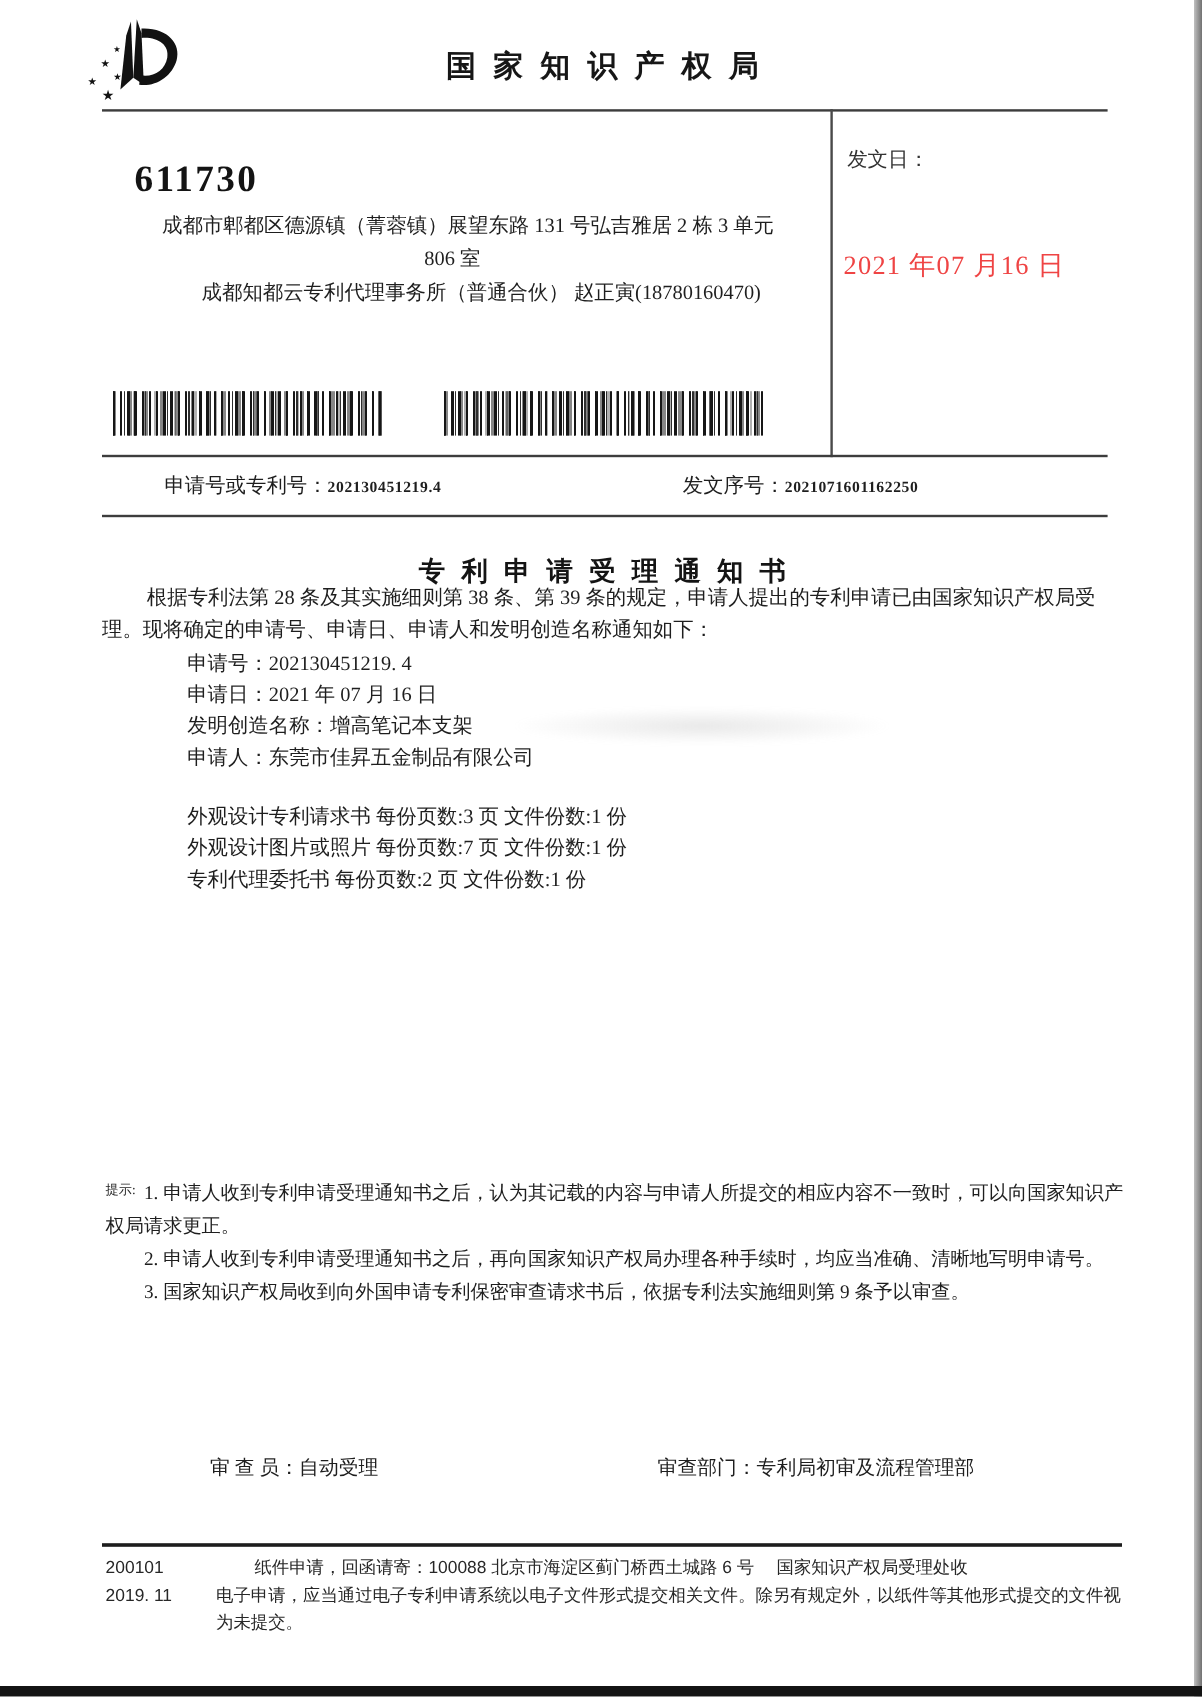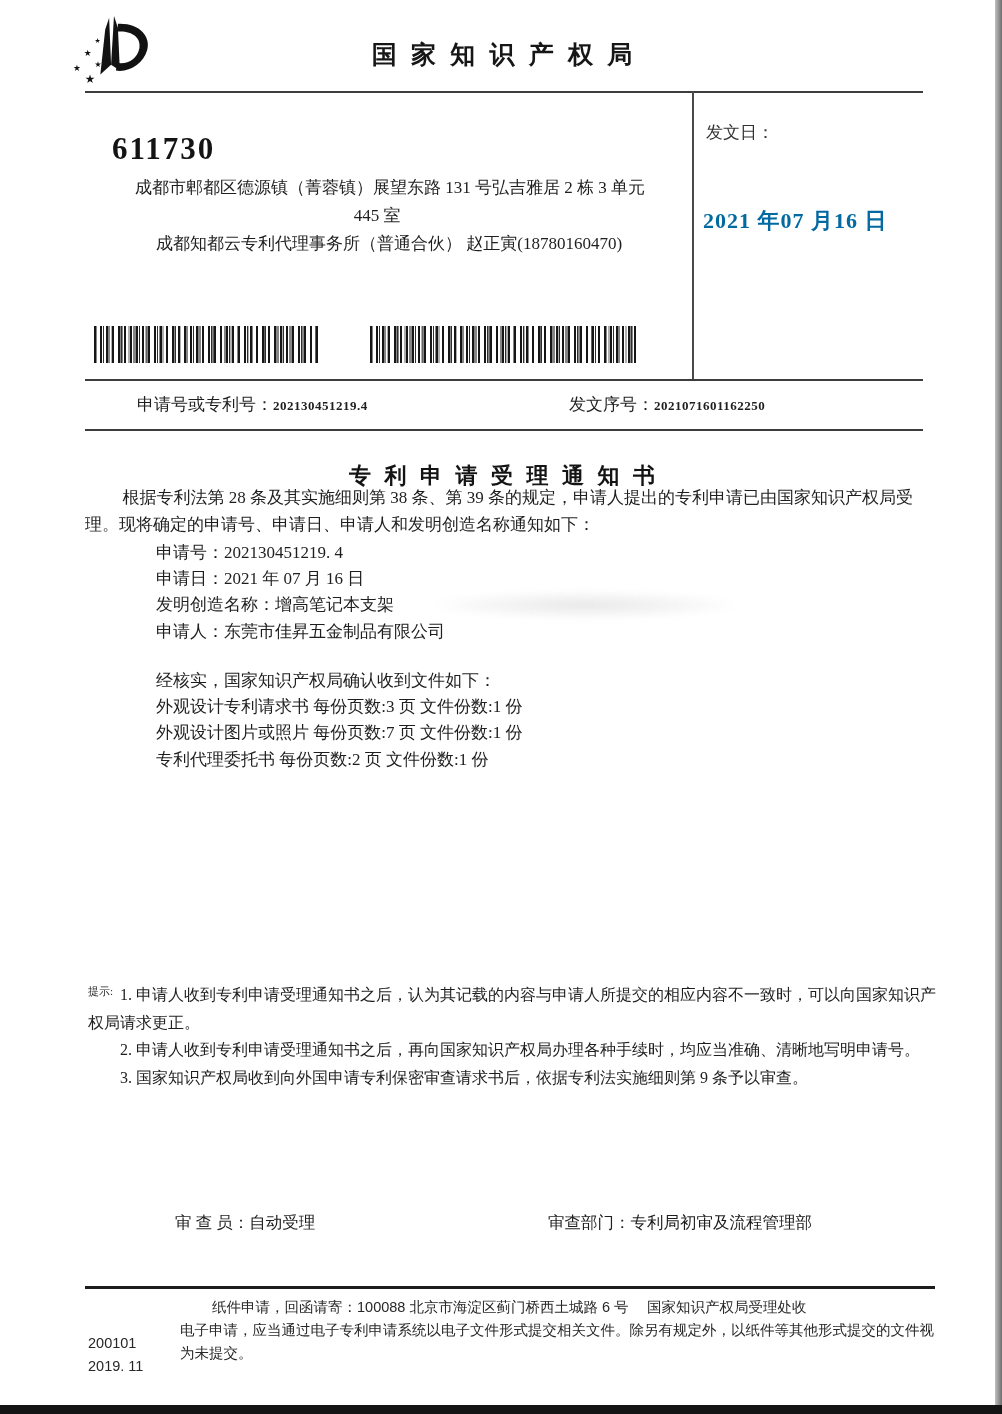--- a/index.html
+++ b/index.html
@@ -22,25 +22,25 @@
     text-align:center;
     font-size:25px; font-weight:bold; letter-spacing:4px;
     color:#161616;
   }
   .logo { left:64px; top:14px; width:100px; height:82px; }
 
   
   .postal-code { left:112px; top:131px; font-size:31px; font-weight:bold; letter-spacing:2px; color:#141414; }
   .addr1 { left:103px; top:176px; width:548px; font-size:17px; }
   .addr2 { left:103px; top:204px; width:548px; font-size:17px; text-align:center; }
-  .addr3 { left:124px; top:232px; font-size:17px; }
+  .addr3 { left:136px; top:232px; font-size:17px; }
 
   .datebox-vline { left:692px; top:91px; width:2px; height:290px; background:#4a4a4a; position:absolute; }
   .issue-date-label { left:706px; top:121px; font-size:17px; color:#333; }
-  .issue-date-value { left:703px; top:206px; font-size:22px; letter-spacing:1px; color:#0369a1;font-weight:bold; }
+  .issue-date-value { left:703px; top:206px; font-size:22px; letter-spacing:1px; color:#ef4444; }
 
   
   .barcode {
     position:absolute; height:37px; background-color:#fff;
     background-image:
       repeating-linear-gradient(90deg,#161616 0 2px,transparent 2px 6px),
       repeating-linear-gradient(90deg,#2e2e2e 0 1px,transparent 1px 9px),
       repeating-linear-gradient(90deg,rgba(35,35,35,.55) 0 3px,transparent 3px 13px),
       repeating-linear-gradient(90deg,rgba(110,110,110,.55) 0 2px,transparent 2px 17px);
   }
@@ -68,21 +68,21 @@
   .tips-list { left:88px; top:981px; width:848px; font-size:16px; line-height:27.5px; }
   .tips-list .tip { text-indent:2em; }
 
   
   .examiner   { left:143px; top:1212px; font-size:16.5px; }
   .department { left:516px; top:1212px; font-size:16.5px; }
 
   
   .footer-rule { left:85px; top:1286px; width:850px; height:3px; background:#1d1d1d; position:absolute; }
   .footer { font-family:"Liberation Sans","DejaVu Sans",sans-serif; color:#272727; font-size:14.5px; line-height:23px; }
-  .footer-codes { left:88px; top:1296px;margin-top:36px; }
+  .footer-codes { left:88px; top:1296px; }
   .footer-texts { left:180px; top:1296px; width:756px; }
 
   
   .edge-right  { right:0; top:0; width:7px; height:1414px;
                  background:linear-gradient(to right,#c0c0c0,#6d6d6d); position:absolute; }
   .edge-bottom { left:0; bottom:0; width:1002px; height:9px; background:#141414; position:absolute; z-index:5; }
 </style>
 </head>
 <body>
 
@@ -96,21 +96,21 @@
     <text x="19" y="43" font-size="9" fill="#121212">★</text>
     <text x="30" y="54" font-size="8" fill="#121212">★</text>
     <text x="8" y="58" font-size="9" fill="#121212">★</text>
     <text x="20" y="71" font-size="12" fill="#121212">★</text>
   </svg>
   <div class="abs agency-title">国 家 知 识 产 权 局</div>
   <div class="rule" style="left:85px;top:91px;width:838px;"></div>
 
   <div class="abs postal-code">611730</div>
   <div class="abs addr1 nowrap">成都市郫都区德源镇（菁蓉镇）展望东路 131 号弘吉雅居 2 栋 3 单元</div>
-  <div class="abs addr2">445 室</div>
+  <div class="abs addr2">806 室</div>
   <div class="abs addr3 nowrap">成都知都云专利代理事务所（普通合伙）  赵正寅(18780160470)</div>
 
   <div class="datebox-vline"></div>
   <div class="abs issue-date-label">发文日：</div>
   <div class="abs issue-date-value">2021 年07 月16 日</div>
 
   <div class="barcode barcode-1"></div>
   <div class="barcode barcode-2"></div>
   <div class="rule" style="left:85px;top:379px;width:838px;"></div>
 
@@ -128,21 +128,20 @@
   <div class="abs fields">
     <div class="nowrap"><span>申请号：</span><span>202130451219. 4</span></div>
     <div class="nowrap"><span>申请日：</span><span>2021 年 07 月 16 日</span></div>
     <div class="nowrap"><span>发明创造名称：</span><span>增高笔记本支架</span></div>
     <div class="nowrap"><span>申请人：</span><span>东莞市佳昇五金制品有限公司</span></div>
   </div>
 
   <div class="abs smudge"></div>
 
   <div class="abs received">
-    <div class="nowrap">经核实，国家知识产权局确认收到文件如下：</div>
     <div class="nowrap">外观设计专利请求书 每份页数:3 页  文件份数:1 份</div>
     <div class="nowrap">外观设计图片或照片  每份页数:7 页  文件份数:1 份</div>
     <div class="nowrap">专利代理委托书  每份页数:2 页  文件份数:1 份</div>
   </div>
 
   <div class="abs tips-heading">提示:</div>
   <div class="abs tips-list">
     <div class="tip">1. 申请人收到专利申请受理通知书之后，认为其记载的内容与申请人所提交的相应内容不一致时，可以向国家知识产权局请求更正。</div>
     <div class="tip">2. 申请人收到专利申请受理通知书之后，再向国家知识产权局办理各种手续时，均应当准确、清晰地写明申请号。</div>
     <div class="tip">3. 国家知识产权局收到向外国申请专利保密审查请求书后，依据专利法实施细则第 9 条予以审查。</div>

